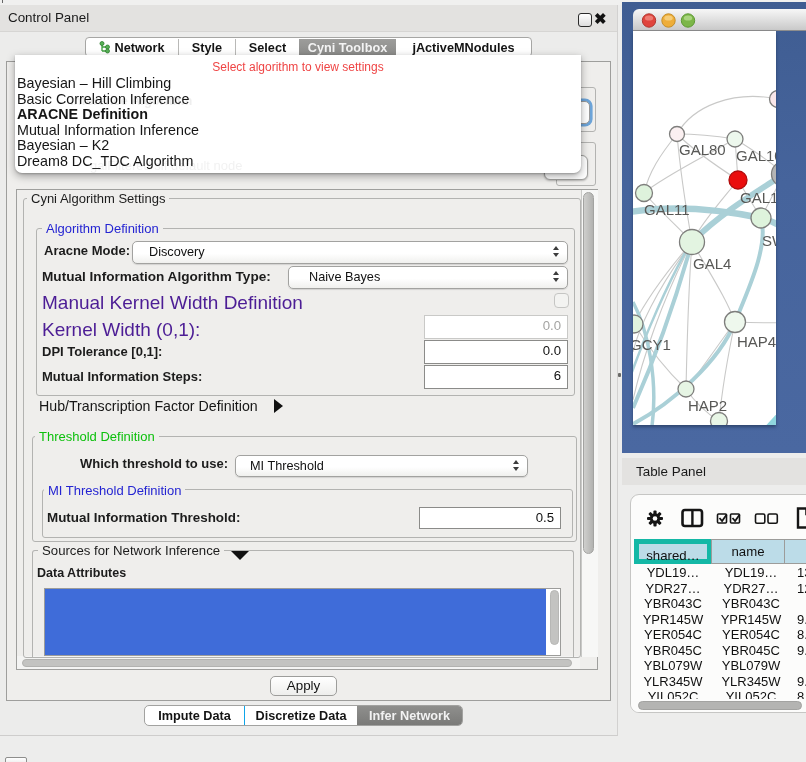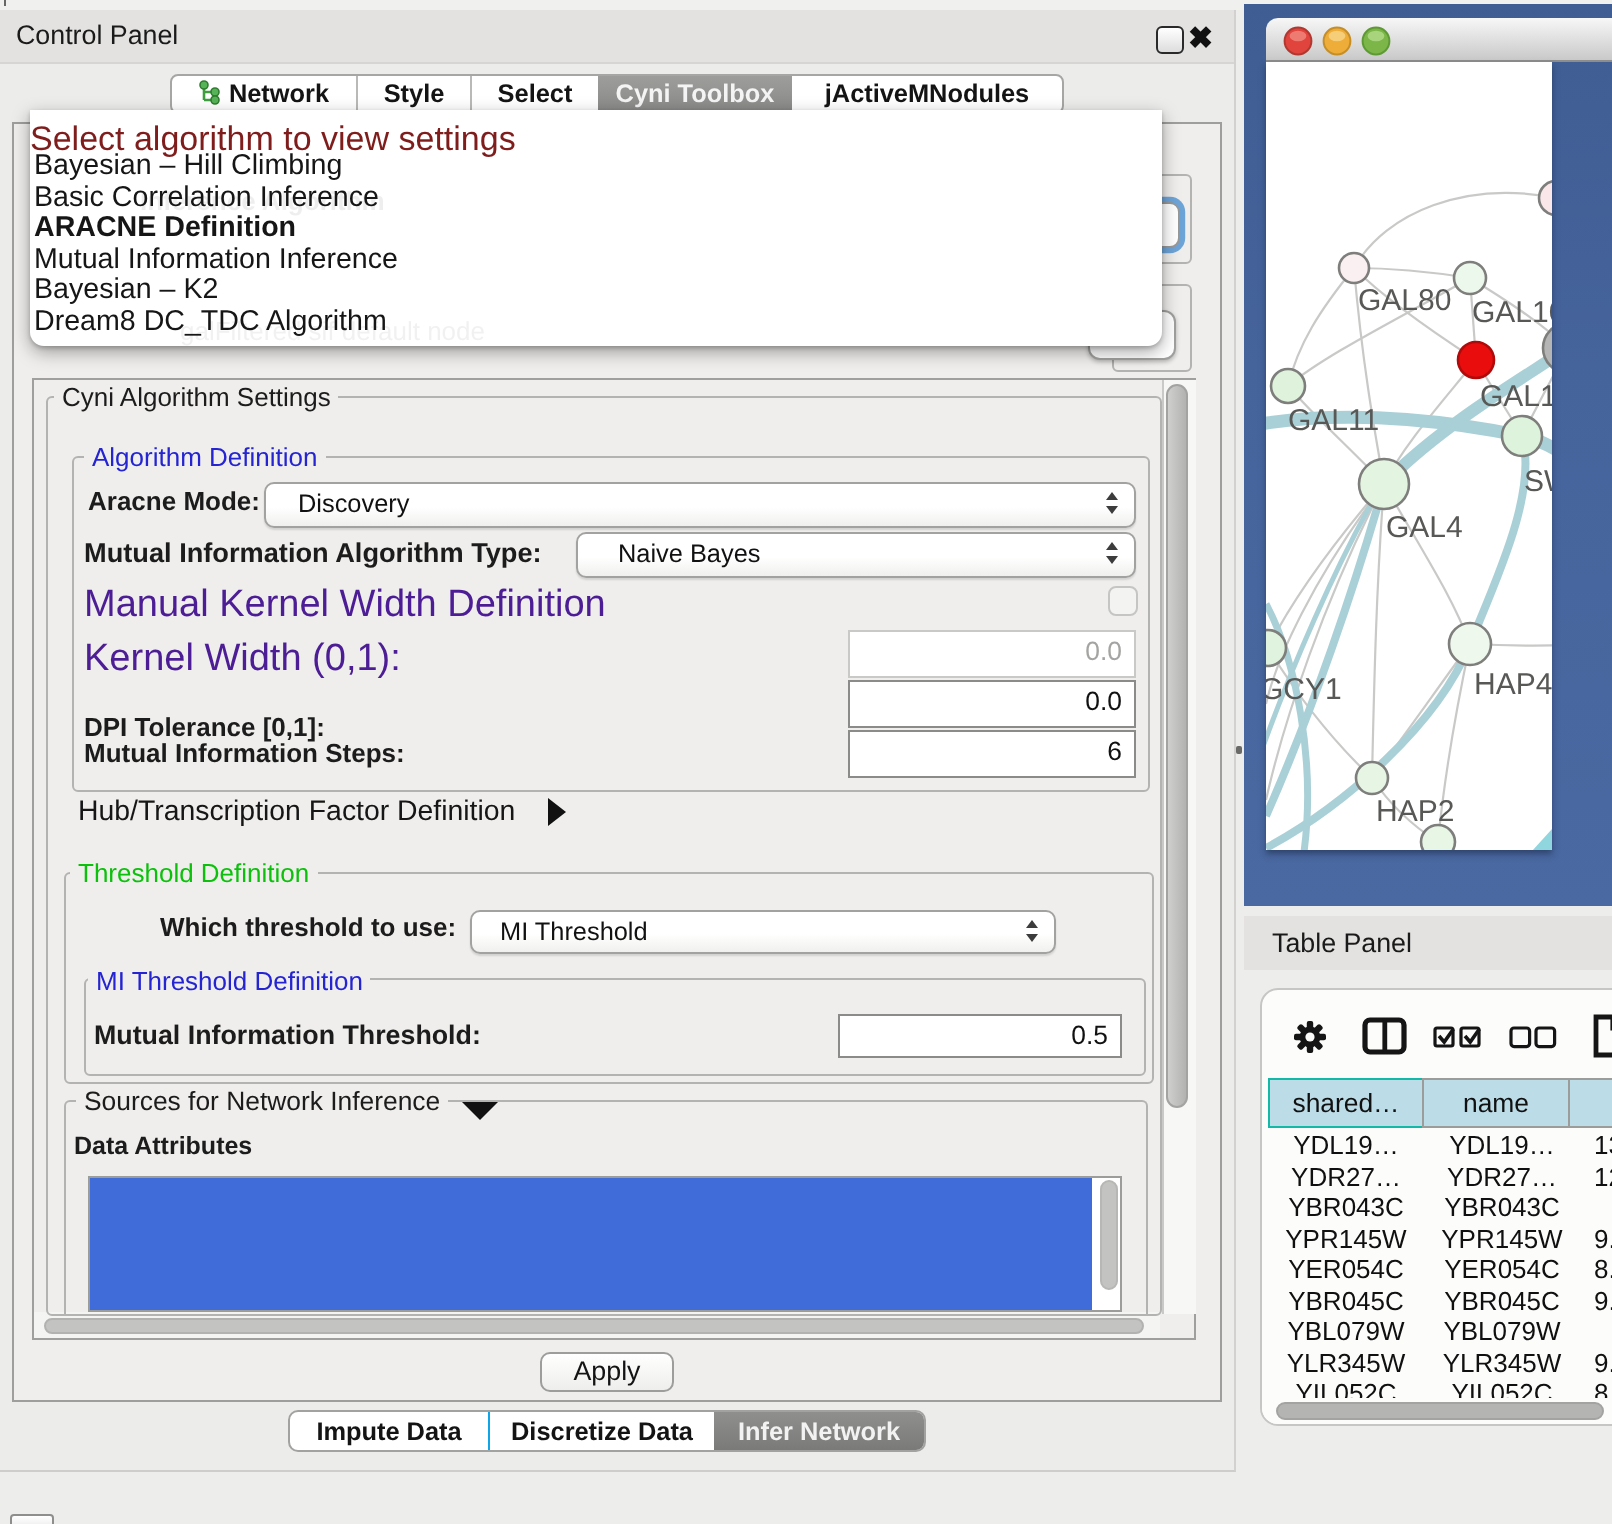--- a/index.html
+++ b/index.html
@@ -95,21 +95,21 @@
   <span class="arr-dn" style="right:8px;top:11px;"></span>
 </div>
 
 <div class="lblg abs" style="left:42px;top:292px;">Manual Kernel Width Definition</div>
 <div class="abs" style="left:554px;top:293px;width:15px;height:15px;background:#f3f3f1;
      border:1px solid #c5c5c3;border-radius:4px;box-sizing:border-box;"></div>
 
 <div class="lblg abs" style="left:42px;top:319px;">Kernel Width (0,1):</div>
 <div class="fld" style="left:424px;top:315px;width:144px;height:24px;border:1px solid #c9c9c7;color:#a4a4a2;">0.0</div>
 
-<div class="lbl abs" style="left:42px;top:356px;">DPI Tolerance [0,1]:</div>
+<div class="lbl abs" style="left:42px;top:344px;">DPI Tolerance [0,1]:</div>
 <div class="fld" style="left:424px;top:340px;width:144px;height:24px;border:1px solid #8b8b89;color:#111;">0.0</div>
 
 <div class="lbl abs" style="left:42px;top:369px;">Mutual Information Steps:</div>
 <div class="fld" style="left:424px;top:365px;width:144px;height:24px;border:1px solid #8b8b89;color:#111;">6</div>
 
 <div class="abs" style="left:39px;top:398px;font-size:14.2px;color:#161616;">Hub/Transcription Factor Definition</div>
 <div class="abs" style="left:274px;top:399px;width:0;height:0;border-top:7px solid transparent;
      border-bottom:7px solid transparent;border-left:9px solid #111;"></div>
 
 <div class="grp" style="left:32px;top:436px;width:543px;height:104px;"></div>
@@ -152,21 +152,21 @@
 
 <div class="abs" style="left:5px;top:757px;width:20px;height:10px;border:1px solid #8e8e8c;
      border-radius:2px;background:linear-gradient(#fff,#ddd);"></div>
 
 <div class="abs" style="left:618px;top:373px;width:3px;height:4px;background:#6a6a68;border-radius:1px;"></div>
 
 <div class="abs" style="left:15px;top:55px;width:566px;height:118px;background:#ffffff;
      border-radius:0 0 7px 7px;box-shadow:0 3px 9px rgba(0,0,0,0.35),0 1px 2px rgba(0,0,0,0.2);">
   <div style="position:absolute;left:55px;top:38px;font-size:13px;font-weight:bold;color:rgba(120,120,120,0.13);">Inference Algorithm</div>
   <div style="position:absolute;left:75px;top:103px;font-size:13px;color:rgba(120,120,120,0.10);">galFiltered sif default node</div>
-  <div style="font-size:17px;color:#7f1d1d;padding-top:5px;">Select algorithm to view settings</div>
+  <div style="text-align:center;font-size:12px;color:#ef4444;padding-top:5px;">Select algorithm to view settings</div>
   <div style="position:absolute;left:2px;top:21px;font-size:14.3px;color:#161616;line-height:15.6px;">
     Bayesian – Hill Climbing<br>
     Basic Correlation Inference<br>
     <b>ARACNE Definition</b><br>
     Mutual Information Inference<br>
     Bayesian – K2<br>
     Dream8 DC_TDC Algorithm
   </div>
 </div>
 
@@ -287,21 +287,21 @@
       <rect x="124.5" y="19" width="9.3" height="9.3" rx="1.5"></rect>
       <rect x="137" y="19" width="9.3" height="9.3" rx="1.5"></rect>
     </g>
 
     <path d="M167 13.5 h8 l6 6 v13 h-14 z" fill="none" stroke="#151515" stroke-width="2.4"></path>
     <path d="M175 13.5 v6 h6" fill="none" stroke="#151515" stroke-width="1.6"></path>
   </svg>
 
   <div style="position:absolute;left:3px;top:44px;width:197px;height:25px;background:#bcdce8;
        border:1px solid #9c9c9a;box-sizing:border-box;"></div>
-  <div style="position:absolute;left:3px;top:44px;width:78px;height:25px;border:1px solid #14b8a6;
+  <div style="position:absolute;left:3px;top:44px;width:78px;height:25px;border:5px solid #14b8a6;
        box-sizing:border-box;text-align:center;font-size:13.2px;color:#111;line-height:24px;">shared…</div>
   <div style="position:absolute;left:80px;top:44px;width:74px;height:25px;border:1px solid #9c9c9a;
        box-sizing:border-box;text-align:center;font-size:13.2px;color:#111;line-height:24px;">name</div>
 
   <div style="position:absolute;left:3px;top:70px;width:197px;height:136px;overflow:hidden;
        font-size:13px;color:#101010;line-height:15.5px;">
     <div style="position:absolute;left:0;width:78px;text-align:center;">
       YDL19…<br>YDR27…<br>YBR043C<br>YPR145W<br>YER054C<br>YBR045C<br>YBL079W<br>YLR345W<br>YIL052C</div>
     <div style="position:absolute;left:80px;width:74px;text-align:center;">
       YDL19…<br>YDR27…<br>YBR043C<br>YPR145W<br>YER054C<br>YBR045C<br>YBL079W<br>YLR345W<br>YIL052C</div>

